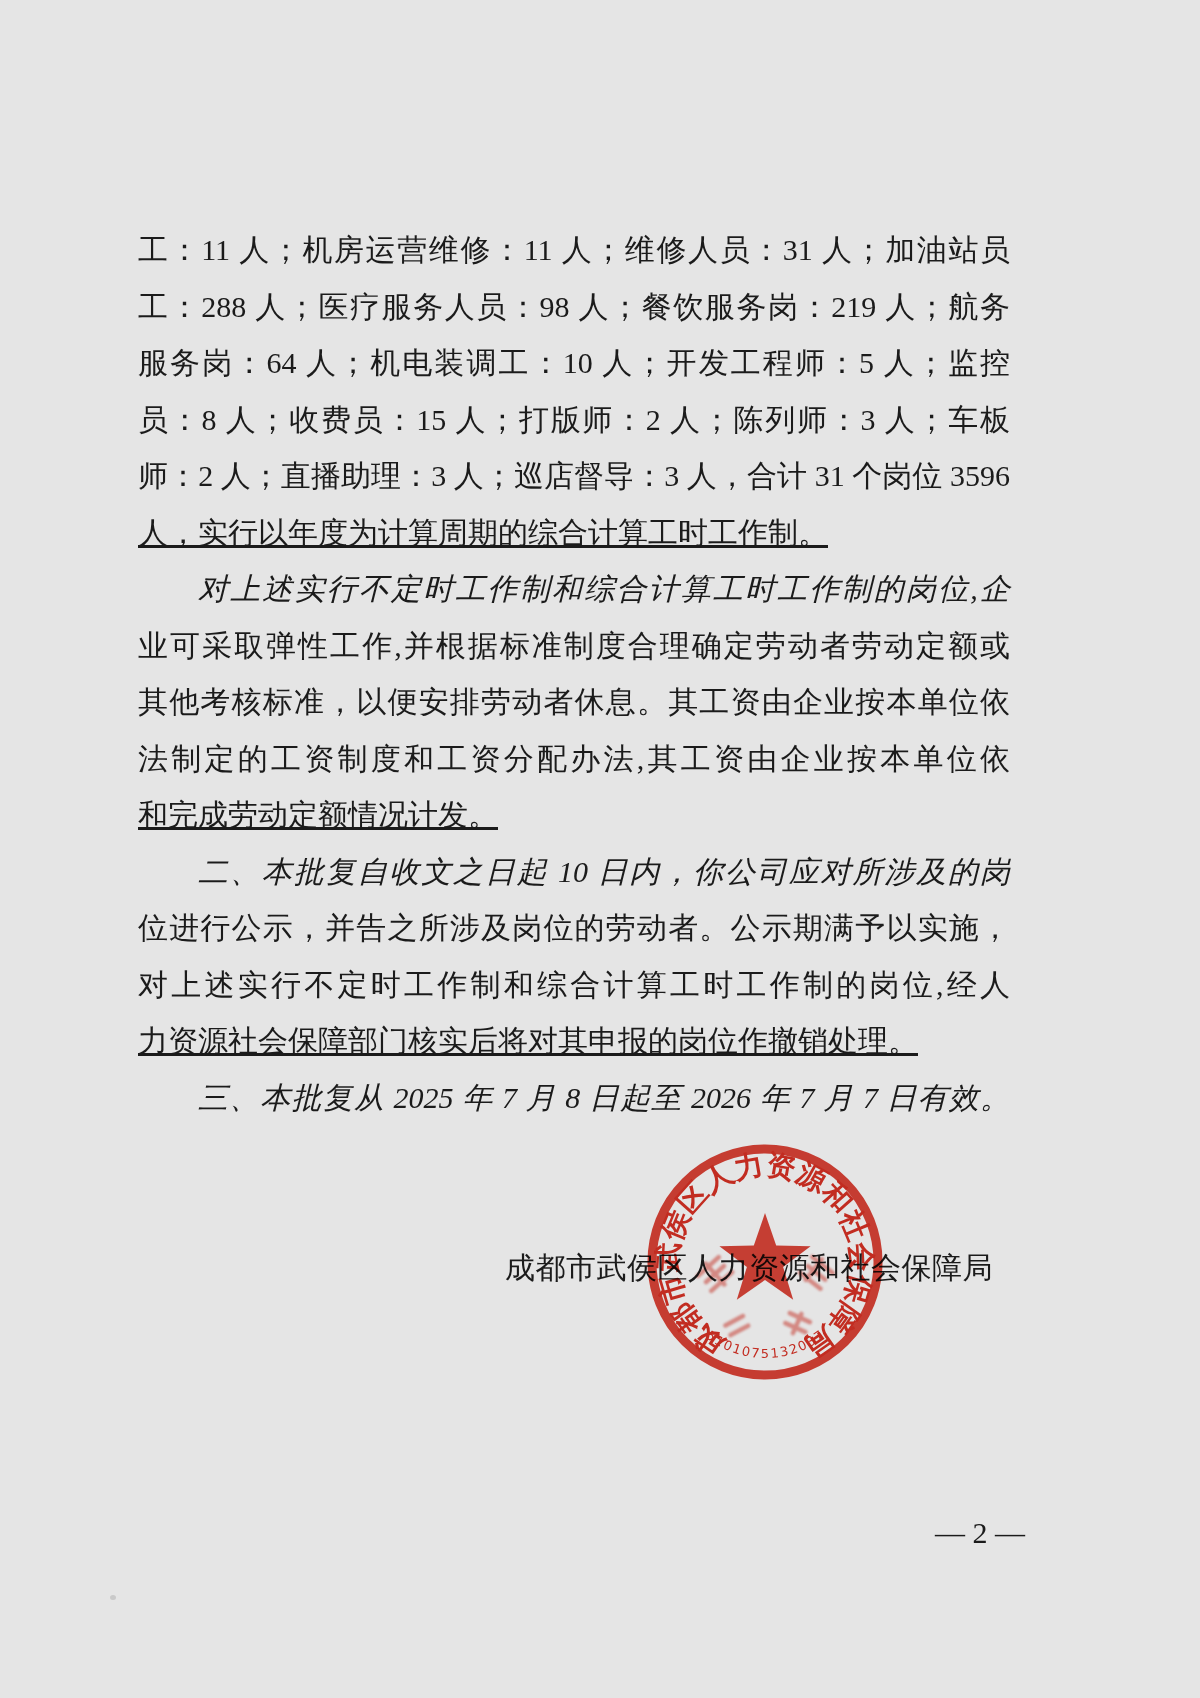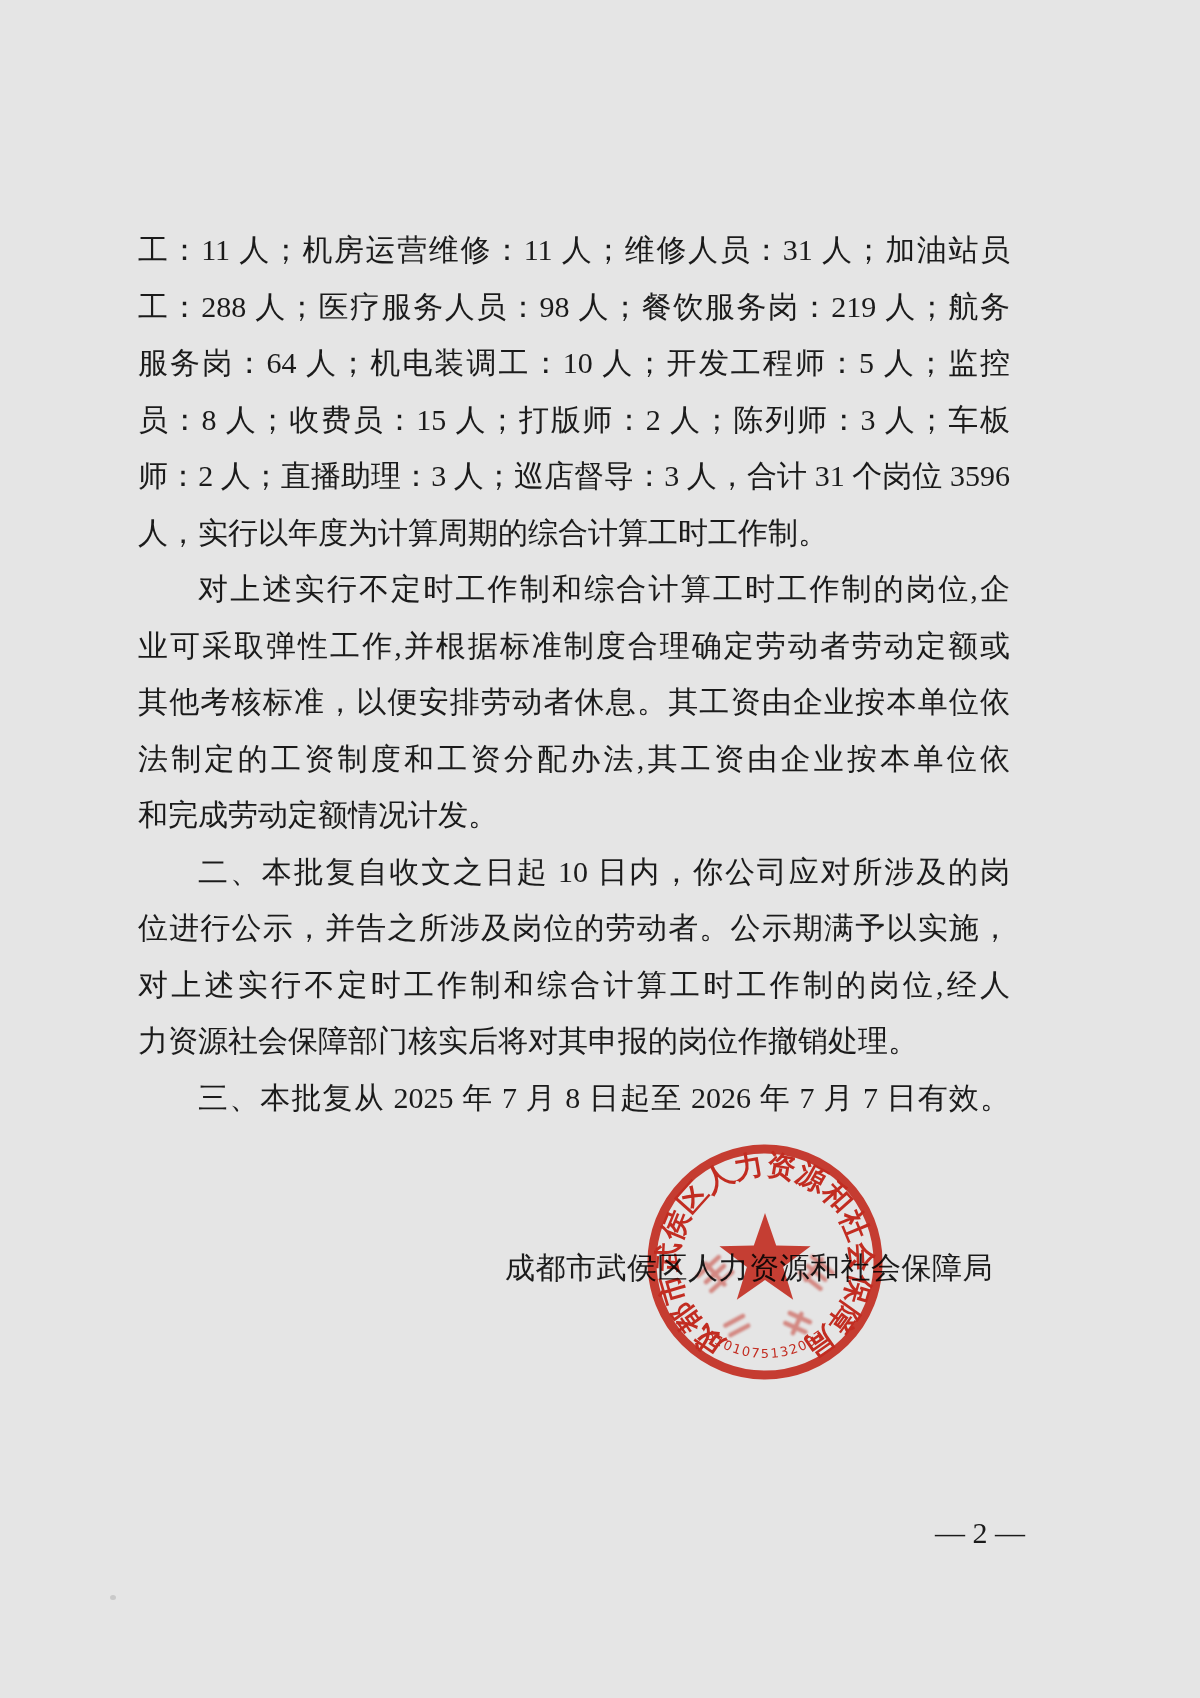--- a/index.html
+++ b/index.html
@@ -10,22 +10,22 @@
   .doc-body{
     position:absolute;left:138px;top:222px;width:872px;
     font-size:30px;line-height:56.5px;
   }
   .ln{
     height:56.5px;
     text-align:justify;
     -moz-text-align-last:justify;
     text-align-last:justify;
   }
-  .ln.ns{text-align-last:left;-moz-text-align-last:left;}
-  .ln.ind{text-indent:60px;}
+  .ln.ns{text-align-last:left;text-decoration:underline;-moz-text-align-last:left;}
+  .ln.ind{text-indent:60px;font-style:italic;}
   .signature{
     position:absolute;left:505px;top:1248px;
     font-size:30px;letter-spacing:0.5px;white-space:nowrap;
   }
   .date{
     position:absolute;left:615px;top:1303px;
     font-size:30px;white-space:nowrap;
   }
   .page-number{
     position:absolute;left:900px;top:1516px;width:160px;

